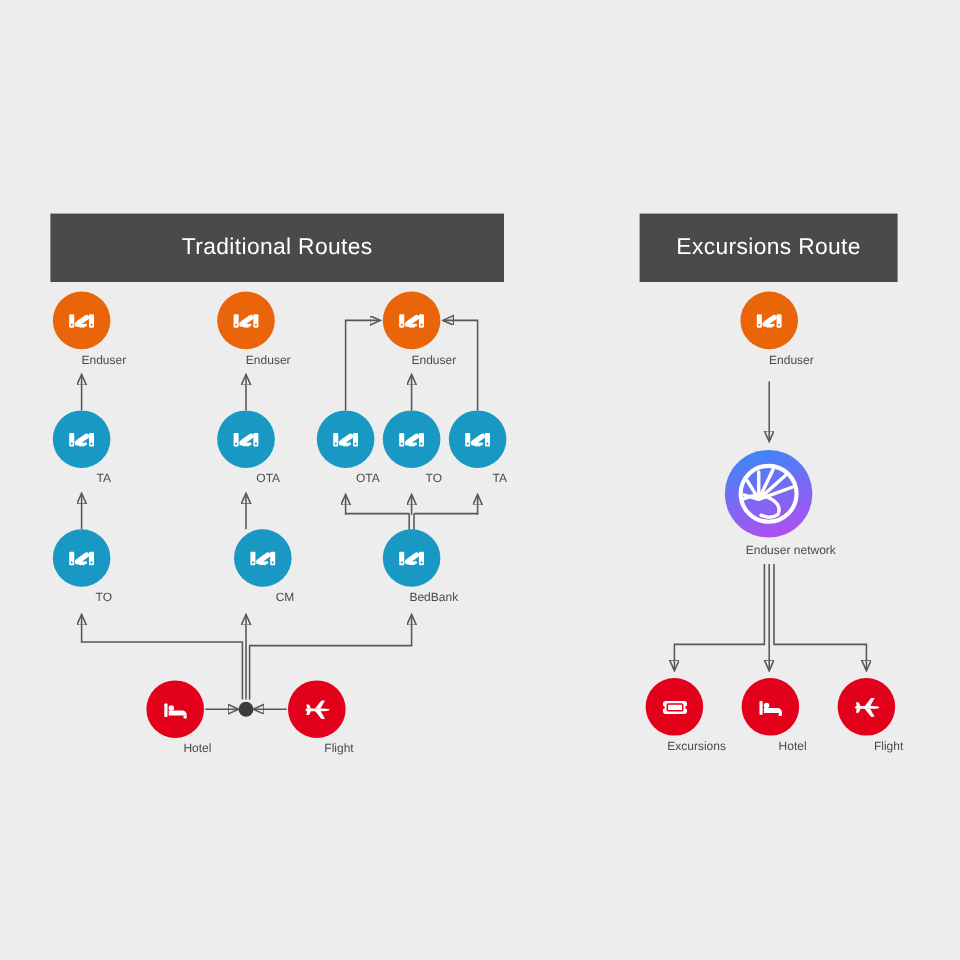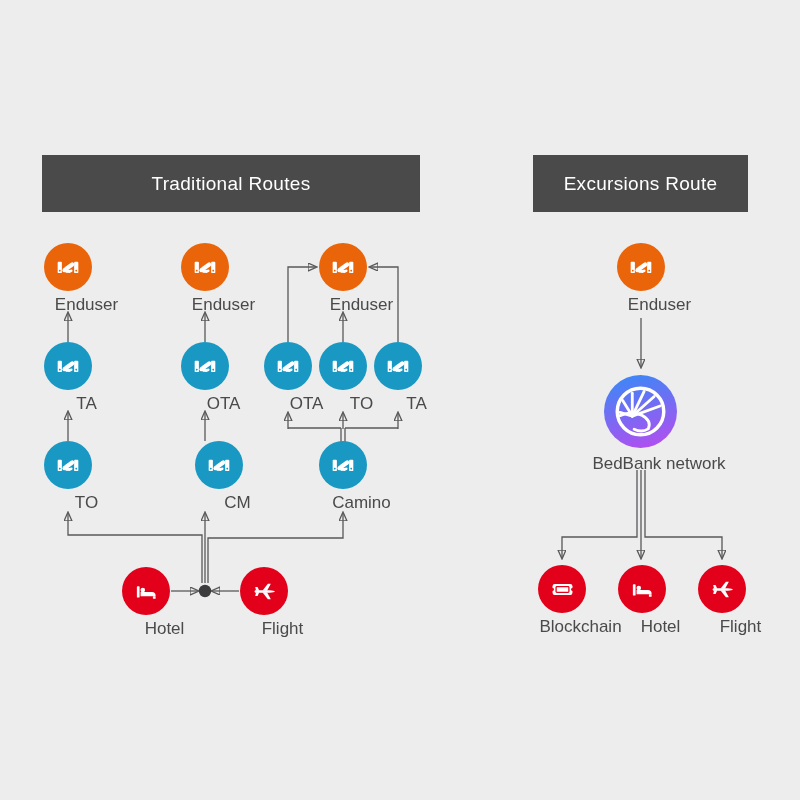--- a/index.html
+++ b/index.html
@@ -12,41 +12,41 @@
   html,body{width:800px;height:800px;}
   body{
     background:var(--background);
     font-family:"Liberation Sans","DejaVu Sans",sans-serif;
     position:relative;overflow:hidden;
   }
   .stage{position:absolute;inset:0;width:800px;height:800px;}
   .hdr{
     position:absolute;height:57px;background:var(--header_bg);
     color:var(--header_text);font-size:19px;letter-spacing:.3px;
-    display:flex;align-items:center;justify-content:center;
+    display:flex;align-items:center;justify-content:center;margin-top:23px;
   }
   .hdr-trad{left:42px;top:155px;width:378px;}
   .hdr-block{left:533px;top:155px;width:215px;}
   .wires{position:absolute;left:0;top:0;}
   .wires path{stroke:var(--wire);stroke-width:1.3;fill:none;}
   .wires .dot{fill:var(--junction_dot);stroke:none;}
   .node{position:absolute;width:48px;height:48px;}
   .node .circle{
     width:48px;height:48px;border-radius:50%;
     display:flex;align-items:center;justify-content:center;
   }
   .node.big{width:73px;height:73px;}
   .node.big .circle{width:73px;height:73px;}
   .c-orange{background:var(--enduser);}
   .c-teal{background:var(--intermediary);}
   .c-red{background:var(--supplier);}
   .c-grad{background:linear-gradient(165deg,var(--grad_top) 8%,var(--grad_bottom) 92%);}
   .nlabel{
     position:absolute;top:52px;left:50%;transform:translateX(-50%);
-    white-space:nowrap;font-size:17px;color:var(--label);text-align:center;padding-left:37px;
+    white-space:nowrap;font-size:10px;color:var(--label);text-align:center;padding-left:37px;
   }
   .node.big .nlabel{top:79px;}
   .ic{display:block;}
   #defs{position:absolute;width:0;height:0;overflow:hidden;}
 </style>
 </head>
 <body>
 
 <svg id="defs" aria-hidden="true">
   <defs>
@@ -225,21 +225,21 @@
         </svg>
     </div>
     <div class="nlabel">TA</div>
   </div>
   <div class="node" style="left:319px;top:441px">
     <div class="circle c-teal">
       <svg class="ic" width="28" height="28" viewBox="0 0 32 32">
           <use href="#ic-handshake"></use>
         </svg>
     </div>
-    <div class="nlabel">Camino</div>
+    <div class="nlabel">BedBank</div>
   </div>
 
   <div class="node" style="left:122px;top:567px">
     <div class="circle c-red">
       <svg class="ic" width="27" height="27" viewBox="0 0 32 32">
           <use href="#ic-bed"></use>
         </svg>
     </div>
     <div class="nlabel">Hotel</div>
   </div>
@@ -259,29 +259,29 @@
         </svg>
     </div>
     <div class="nlabel">Enduser</div>
   </div>
   <div class="node big" style="left:604px;top:375px">
     <div class="circle c-grad">
       <svg class="ic" width="73" height="73" viewBox="0 0 80 80">
           <use href="#ic-camino"></use>
         </svg>
     </div>
-    <div class="nlabel">BedBank network</div>
+    <div class="nlabel">Enduser network</div>
   </div>
   <div class="node" style="left:538px;top:565px">
     <div class="circle c-red">
       <svg class="ic" width="27" height="27" viewBox="0 0 32 32">
           <use href="#ic-ticket"></use>
         </svg>
     </div>
-    <div class="nlabel">Blockchain</div>
+    <div class="nlabel">Excursions</div>
   </div>
   <div class="node" style="left:618px;top:565px">
     <div class="circle c-red">
       <svg class="ic" width="27" height="27" viewBox="0 0 32 32">
           <use href="#ic-bed"></use>
         </svg>
     </div>
     <div class="nlabel">Hotel</div>
   </div>
   <div class="node" style="left:698px;top:565px">

